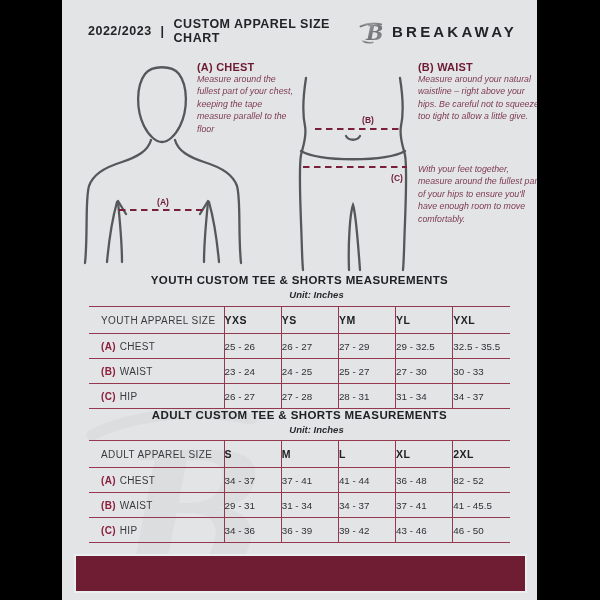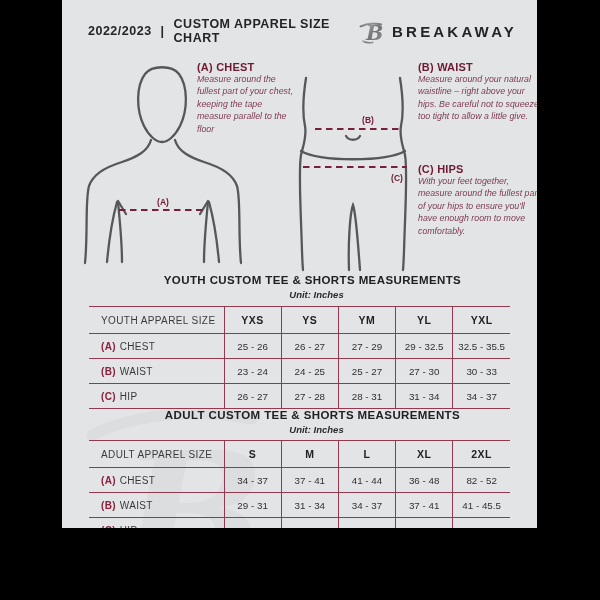--- a/index.html
+++ b/index.html
@@ -1,17 +1,17 @@
 <!DOCTYPE html>
 <html><head>
 <meta charset="utf-8">
 <style>
   html,body { margin:0; padding:0; background:#000; }
   .stage {
-    position:relative; width:600px; height:528px; background:#000;
+    position:relative; width:600px; height:600px; background:#000;
     overflow:hidden; font-family:"Liberation Sans", sans-serif;
   }
   .letterbox { position:absolute; top:0; height:600px; background:#000; }
   .letterbox.left { left:0; width:62px; }
   .letterbox.right { left:537px; width:63px; }
 
   .page {
     position:absolute; left:62px; top:0; width:475px; height:600px;
     background:#e3e4e6; overflow:hidden;
   }
@@ -37,37 +37,37 @@
   .guide-hips  { left:356px; top:163px; width:122px; }
   .guide-heading { font-size:11px; font-weight:bold; color:#6d1a32; letter-spacing:0.2px; }
   .guide-body {
     margin-top:0; font-size:8.8px; font-style:italic; color:#7d3a52;
     line-height:1.42; white-space:pre-line;
   }
 
   
   .section-title {
     position:absolute; left:0; width:475px; text-align:center; z-index:1;
-    font-weight:bold; font-size:11.5px; letter-spacing:0.4px; color:#202124;padding-left:13px;
+    font-weight:bold; font-size:11.5px; letter-spacing:0.4px; color:#202124;
   }
   .section-unit {
     position:absolute; left:0; width:475px; text-align:center; z-index:1;
     font-size:9.5px; font-style:italic; font-weight:600; color:#2a2b2e;margin-left:17px;
   }
   #youth-title { top:274px; } #youth-unit { top:289px; }
   #adult-title { top:409px; } #adult-unit { top:424px; }
 
   
   .size-table {
     position:absolute; left:27px; width:421px; z-index:1;
     border-collapse:collapse; table-layout:fixed;
   }
   #youth-table { top:306px; }
   #adult-table { top:440px; }
-  .size-table td { border:1.4px solid #94384f; text-align:center; vertical-align:middle; padding:0; }
+  .size-table td { border:1.4px solid #94384f; vertical-align:middle; padding:0; }
   .size-table td:first-child { border-left:none; }
   .size-table td:last-child { border-right:none; }
   .header-row { height:27px; }
   .data-row { height:25px; }
   .size-col-header { text-align:left !important; padding-left:12px !important;
     font-size:10px; letter-spacing:0.4px; color:#3a3b3e; }
   .size-header { font-weight:bold; font-size:10.5px; letter-spacing:0.5px; color:#202124; }
   .row-label { text-align:left !important; padding-left:12px !important;
     font-size:10px; letter-spacing:0.3px; color:#38393c; }
   .row-label .key { font-weight:bold; color:#8c1f3c; margin-right:4px; }
@@ -144,21 +144,20 @@
 
     <div class="guide-block guide-chest">
       <div class="guide-heading">(A) CHEST</div>
       <div class="guide-body">Measure around the fullest part of your chest, keeping the tape measure parallel to the floor</div>
     </div>
     <div class="guide-block guide-waist">
       <div class="guide-heading">(B) WAIST</div>
       <div class="guide-body">Measure around your natural waistline – right above your hips. Be careful not to squeeze too tight to allow a little give.</div>
     </div>
     <div class="guide-block guide-hips">
-      <div class="guide-heading">(C) HIPS</div>
       <div class="guide-body">With your feet together, measure around the fullest part of your hips to ensure you'll
 have enough room to move comfortably.</div>
     </div>
 
     <div class="watermark">
       <svg width="220" height="205" viewBox="0 0 220 205">
         <path d="M10,45 C55,23 115,19 170,29" stroke="#d8d9db" stroke-width="11" fill="none" stroke-linecap="round"></path>
         <text x="38" y="186" font-family="'DejaVu Serif', serif" font-style="italic" font-weight="bold" font-size="172" fill="#d8d9db">B</text>
         <path d="M24,184 C44,198 72,201 94,194" stroke="#d8d9db" stroke-width="10" fill="none" stroke-linecap="round"></path>
       </svg>

